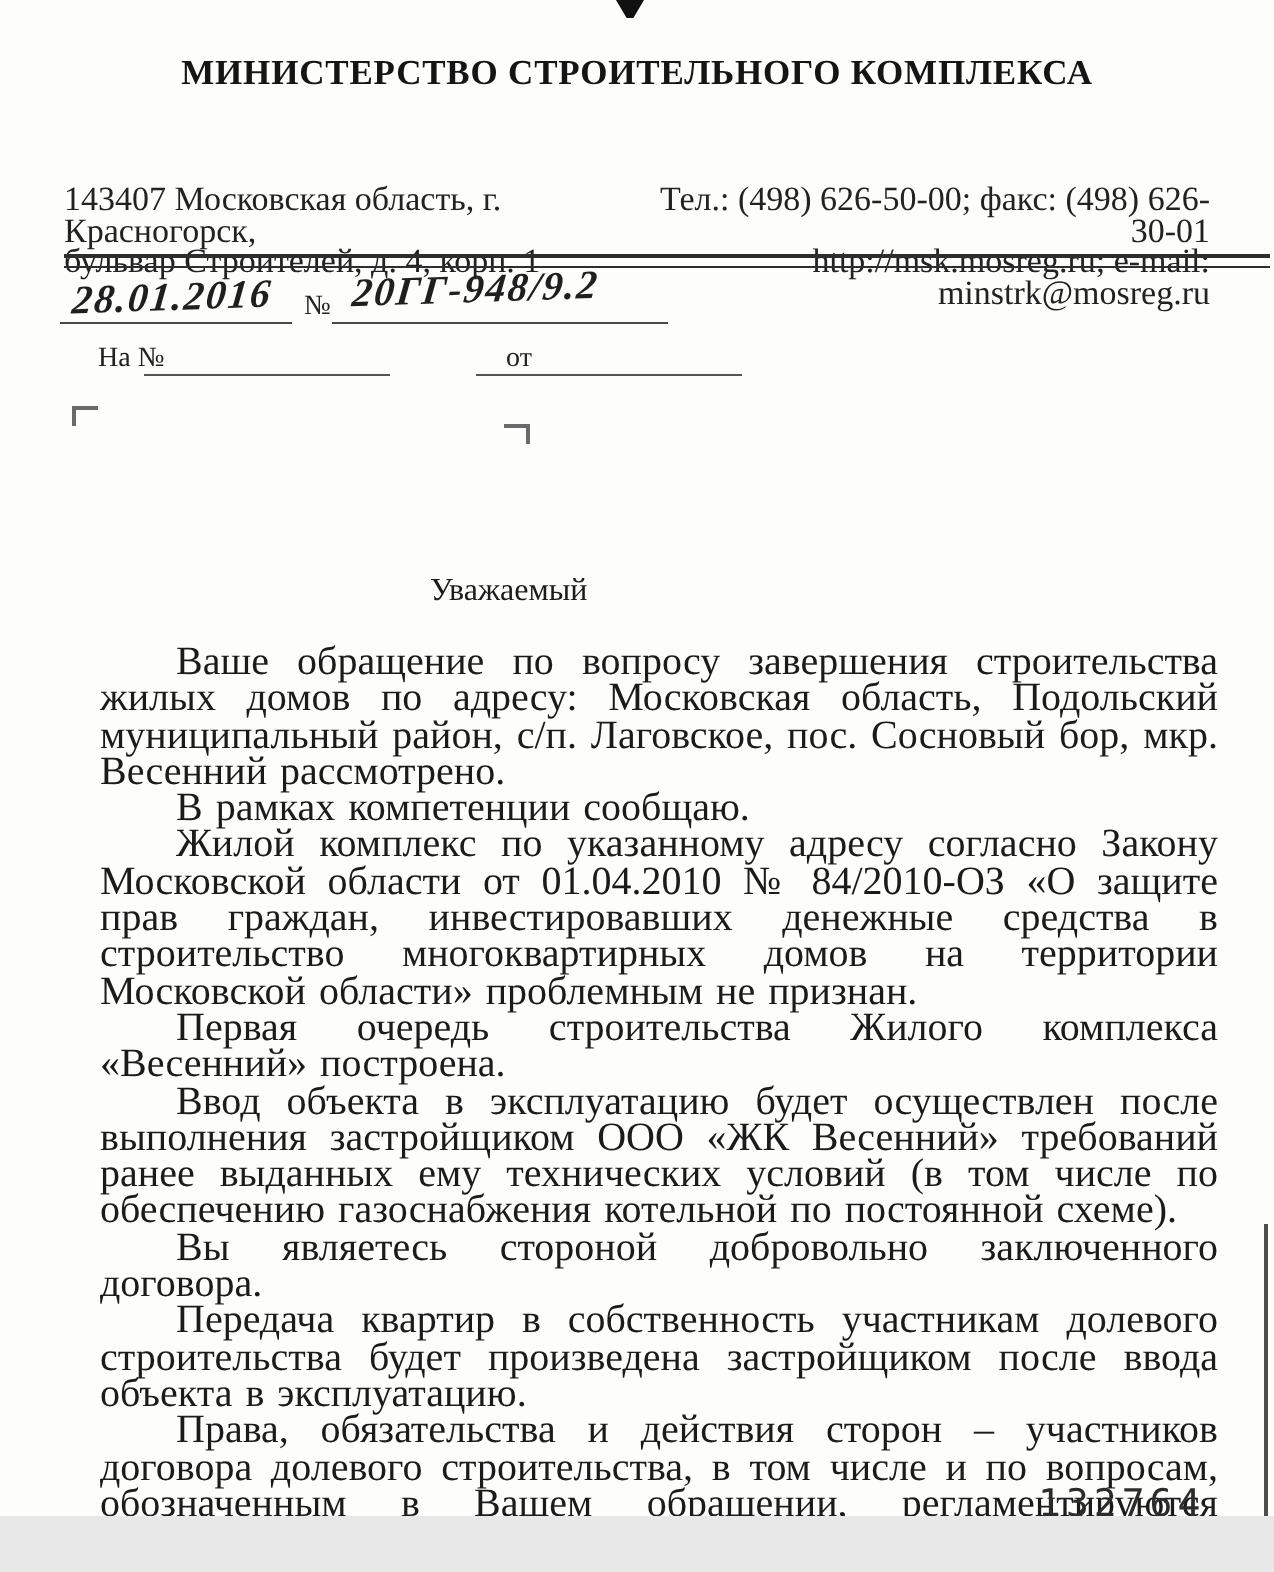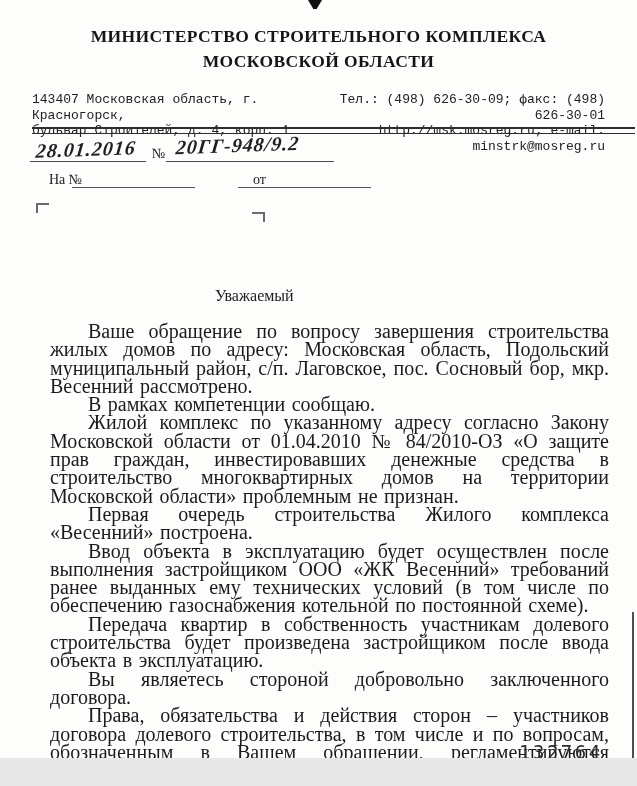--- a/index.html
+++ b/index.html
@@ -17,21 +17,21 @@
     clip-path:polygon(0 0,100% 0,62% 100%,38% 100%);
   }
   .ministry-title{
     position:absolute;left:0;top:24px;width:637px;
     text-align:center;font-weight:bold;font-size:17.5px;line-height:25px;
     letter-spacing:0.4px;color:#151515;
   }
   .contacts{
     position:absolute;left:32px;top:92px;width:573px;
     display:flex;justify-content:space-between;
-    font-size:13px;line-height:15.5px;color:#222;font-family:Liberation Mono, monospace;
+    font-size:17px;line-height:15.5px;color:#222;
   }
   .contacts .right{text-align:right;}
   .header-divider{
     position:absolute;left:32px;top:127px;width:603px;height:4px;
     border-top:2px solid #2e2e2e;border-bottom:1px solid #2e2e2e;
   }
   .hand{
     position:absolute;
     font-style:italic;font-weight:bold;font-size:20px;color:#1f1f1f;
     transform:rotate(-2deg) skewX(-8deg);
@@ -73,30 +73,29 @@
 </style>
 </head>
 <body>
 
 <div class="page">
 
   <div class="emblem-tip"></div>
 
   <div class="ministry-title">
     <div>МИНИСТЕРСТВО СТРОИТЕЛЬНОГО КОМПЛЕКСА</div>
-    <div>МОСКОВСКОЙ ОБЛАСТИ</div>
   </div>
 
   <div class="contacts">
     <div class="left">
       <div>143407 Московская область, г. Красногорск,</div>
       <div>бульвар Строителей, д. 4, корп. 1</div>
     </div>
     <div class="right">
-      <div>Тел.: (498) 626-30-09; факс: (498) 626-30-01</div>
+      <div>Тел.: (498) 626-50-00; факс: (498) 626-30-01</div>
       <div>http://msk.mosreg.ru; e-mail: minstrk@mosreg.ru</div>
     </div>
   </div>
 
   <div class="header-divider"></div>
 
   <div class="hand hand-date">28.01.2016</div>
   <div class="uline date-uline"></div>
   <div class="no-sign">№</div>
   <div class="hand hand-number">20ГГ-948/9.2</div>
@@ -111,22 +110,22 @@
   <div class="corner-mark corner-right"></div>
 
   <div class="salutation">Уважаемый</div>
 
   <div class="letter-body">
     <p>Ваше обращение по вопросу завершения строительства жилых домов по адресу: Московская область, Подольский муниципальный район, с/п. Лаговское, пос. Сосновый бор, мкр. Весенний рассмотрено.</p>
     <p>В рамках компетенции сообщаю.</p>
     <p>Жилой комплекс по указанному адресу согласно Закону Московской области от 01.04.2010 № 84/2010-ОЗ «О защите прав граждан, инвестировавших денежные средства в строительство многоквартирных домов на территории Московской области» проблемным не признан.</p>
     <p>Первая очередь строительства Жилого комплекса «Весенний» построена.</p>
     <p>Ввод объекта в эксплуатацию будет осуществлен после выполнения застройщиком ООО «ЖК Весенний» требований ранее выданных ему технических условий (в том числе по обеспечению газоснабжения котельной по постоянной схеме).</p>
+    <p>Вы являетесь стороной добровольно заключенного договора.</p>
     <p>Передача квартир в собственность участникам долевого строительства будет произведена застройщиком после ввода объекта в эксплуатацию.</p>
-    <p>Вы являетесь стороной добровольно заключенного договора.</p>
     <p>Права, обязательства и действия сторон – участников договора долевого строительства, в том числе и по вопросам, обозначенным в Вашем обращении, регламентируются Федеральным законом от 30.12.2004 № 214-ФЗ «Об участии в долевом строительстве многоквартирных домов и иных объектов недвижимости и о внесении изменений в некоторые законодательные акты Российской Федерации» (далее - Закон), а также Гражданским Кодексом Российской Федерации.</p>
   </div>
 
   <div class="doc-number">132764</div>
 
   <div class="scan-line"></div>
 
 </div>
 
 </body></html>

